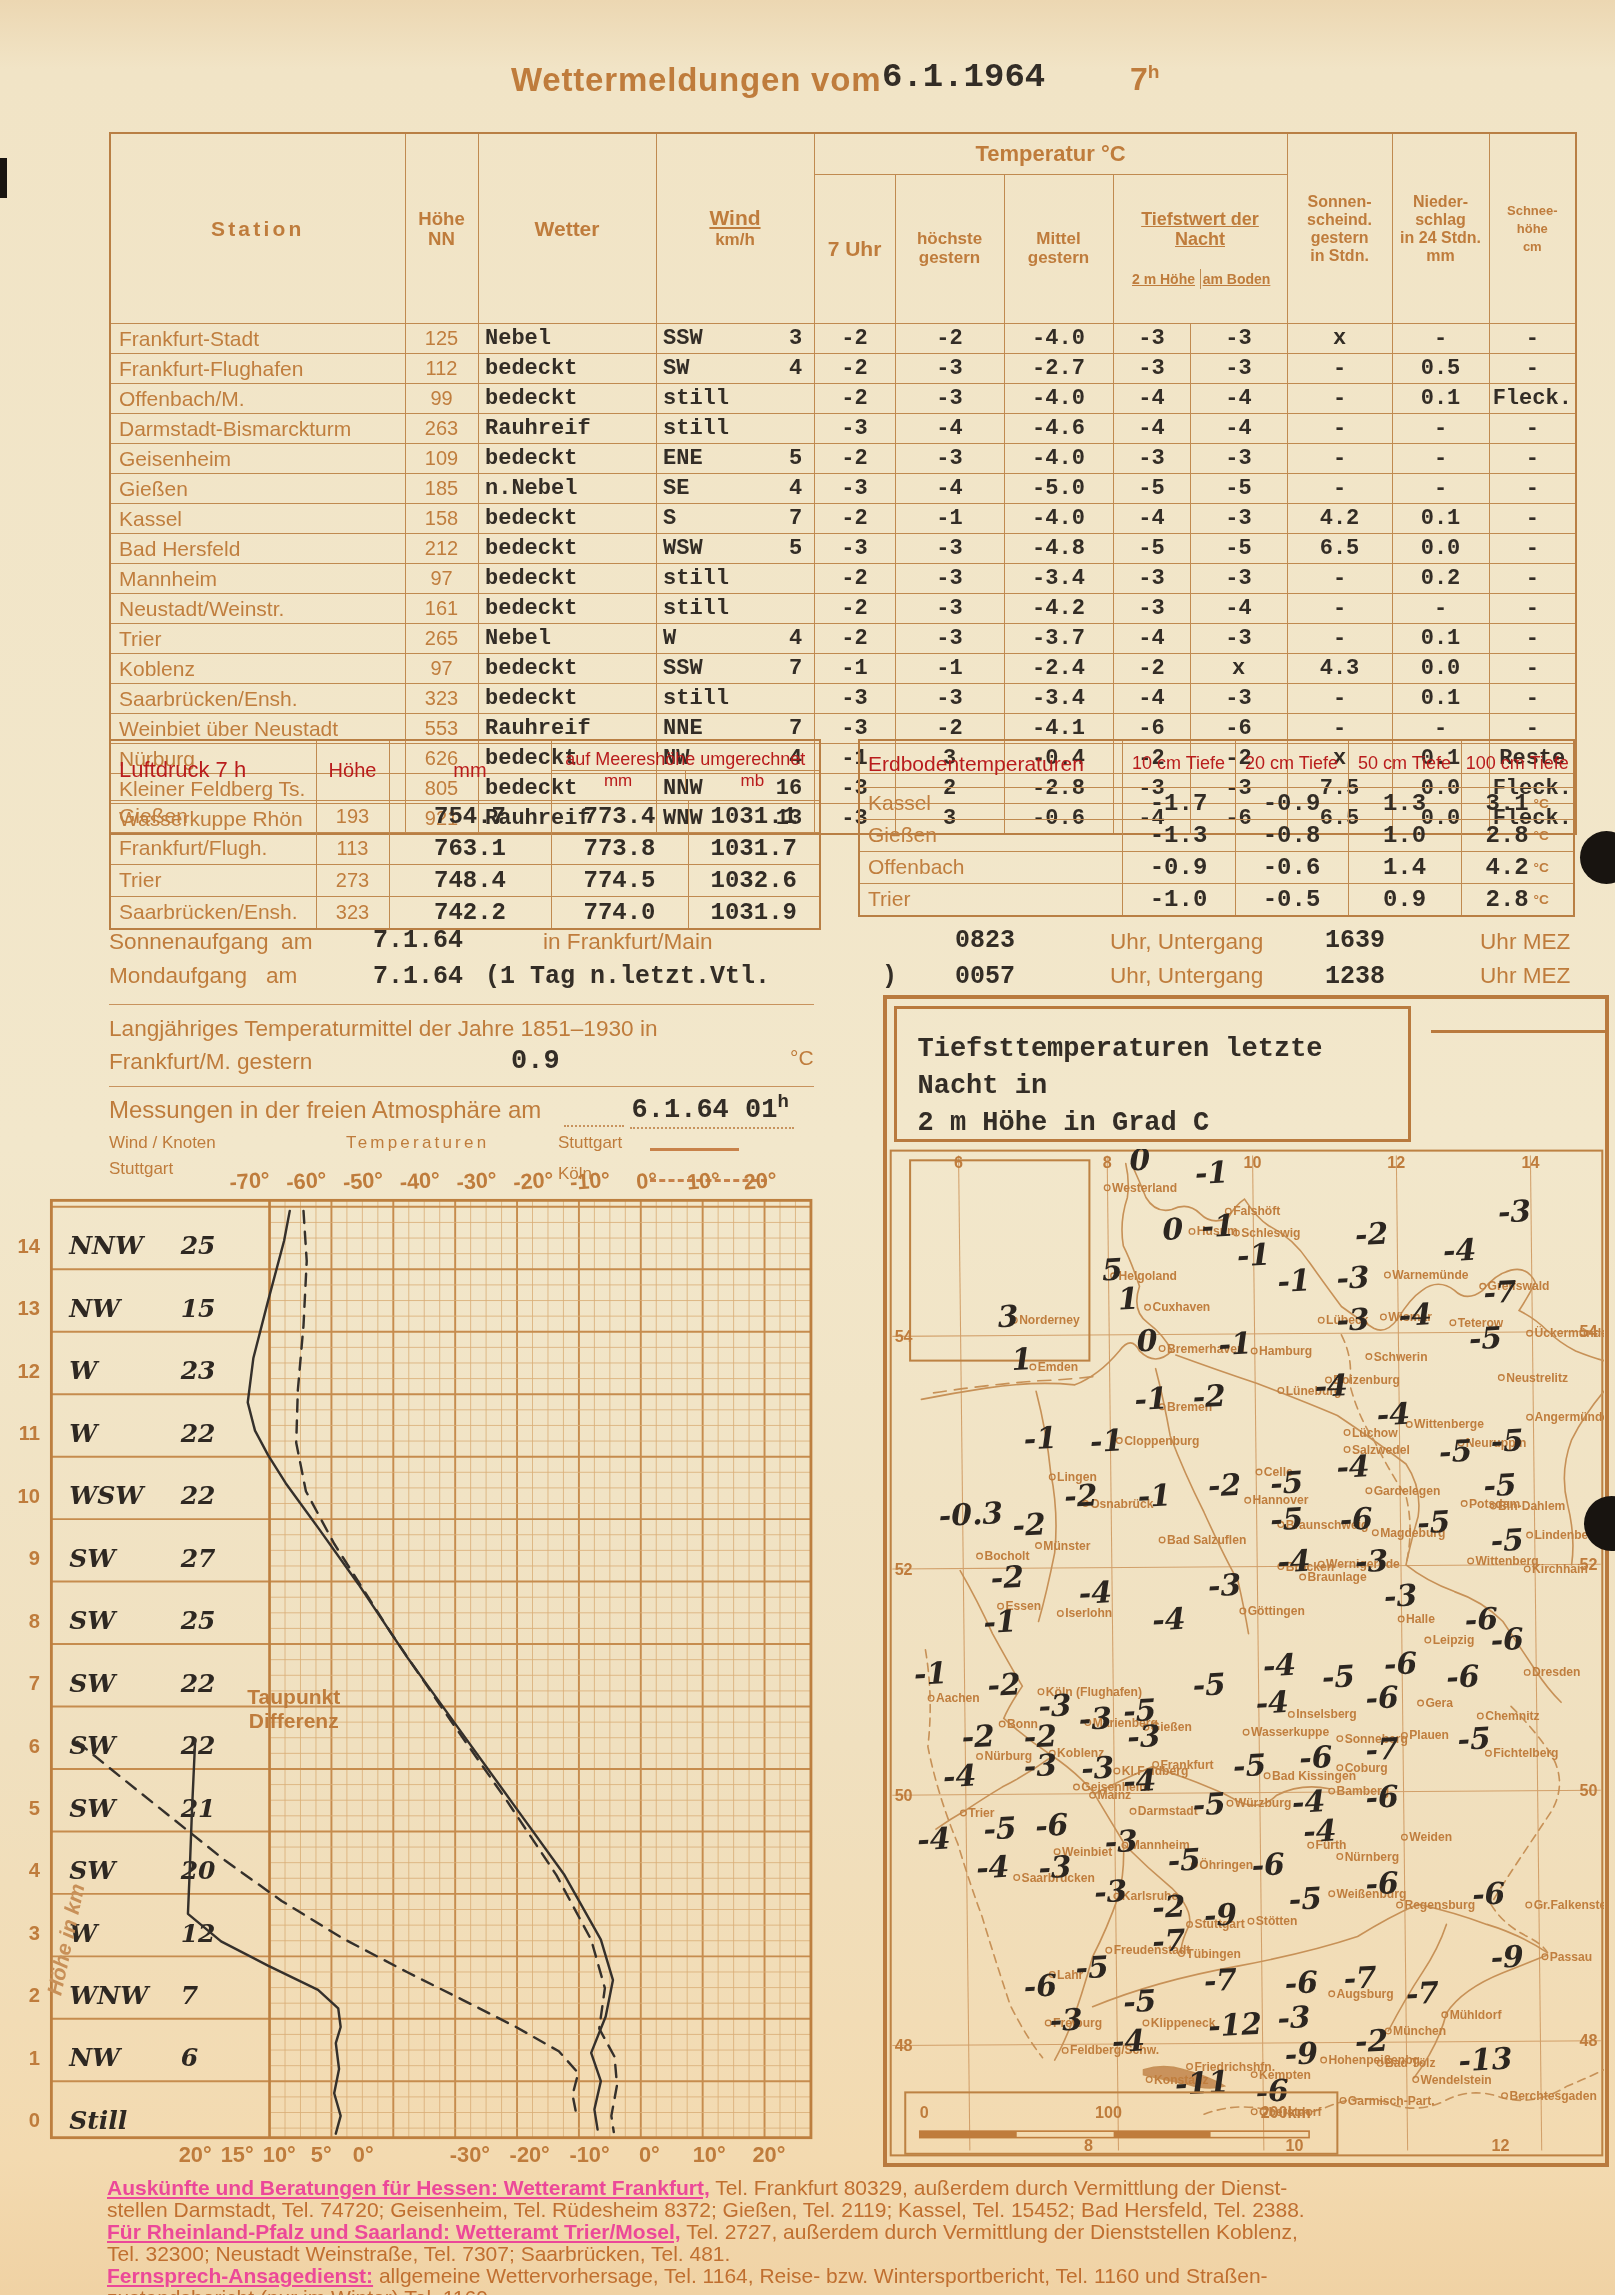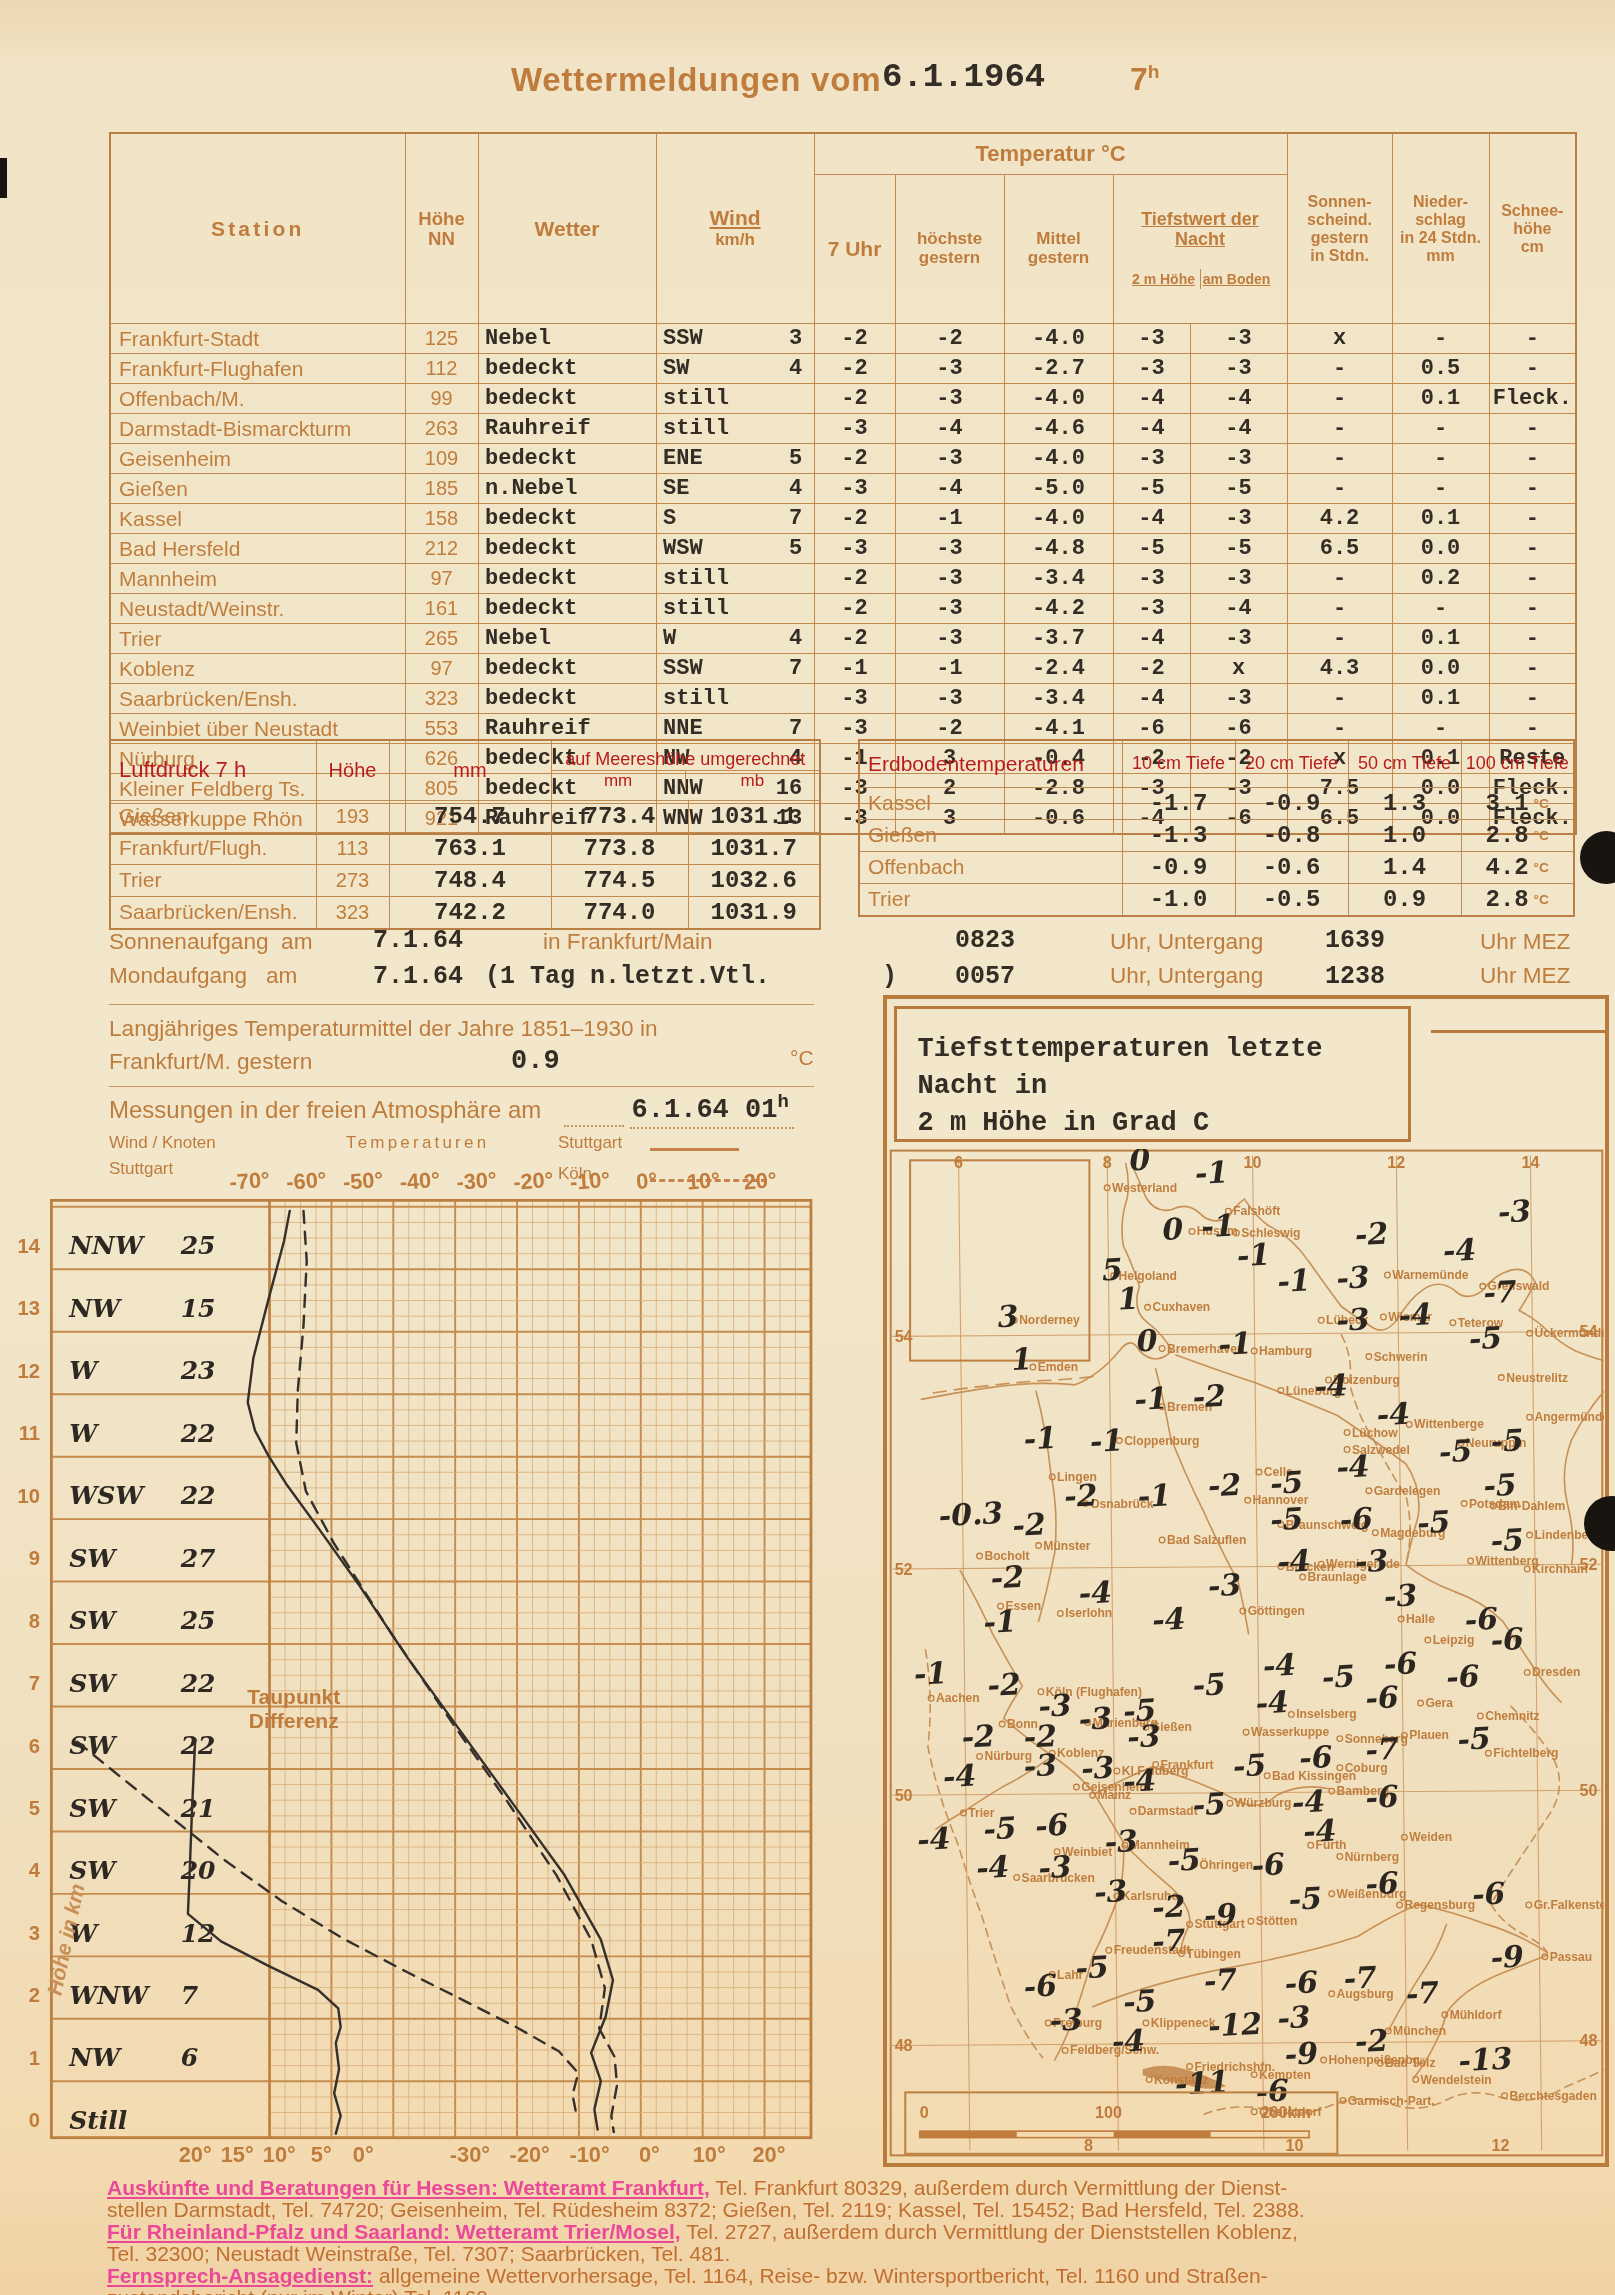--- a/index.html
+++ b/index.html
@@ -84,21 +84,21 @@
     <th rowspan="2"><span style="font-size:21px;text-decoration:underline;">Wind</span><br><span style="font-size:17px;">km/h</span></th>
     <th colspan="5" style="font-size:22px;">Temperatur  °C</th>
     <th rowspan="2" style="font-size:16px;line-height:18px;">Sonnen-
 scheind.
 gestern
 in Stdn.</th>
     <th rowspan="2" style="font-size:16px;line-height:18px;">Nieder-
 schlag
 in 24 Stdn.
 mm</th>
-    <th rowspan="2" style="font-size:16px;line-height:18px;">Schnee-
+    <th rowspan="2" style="font-size:13px;line-height:18px;">Schnee-
 höhe
 cm</th>
   </tr>
   <tr class="h2">
     <th style="font-size:21px;">7 Uhr</th>
     <th style="font-size:17px;line-height:18.6px;">höchste
 gestern</th>
     <th style="font-size:17px;line-height:18.6px;">Mittel
 gestern</th>
     <th colspan="2" style="padding:14px;text-decoration:underline;">

